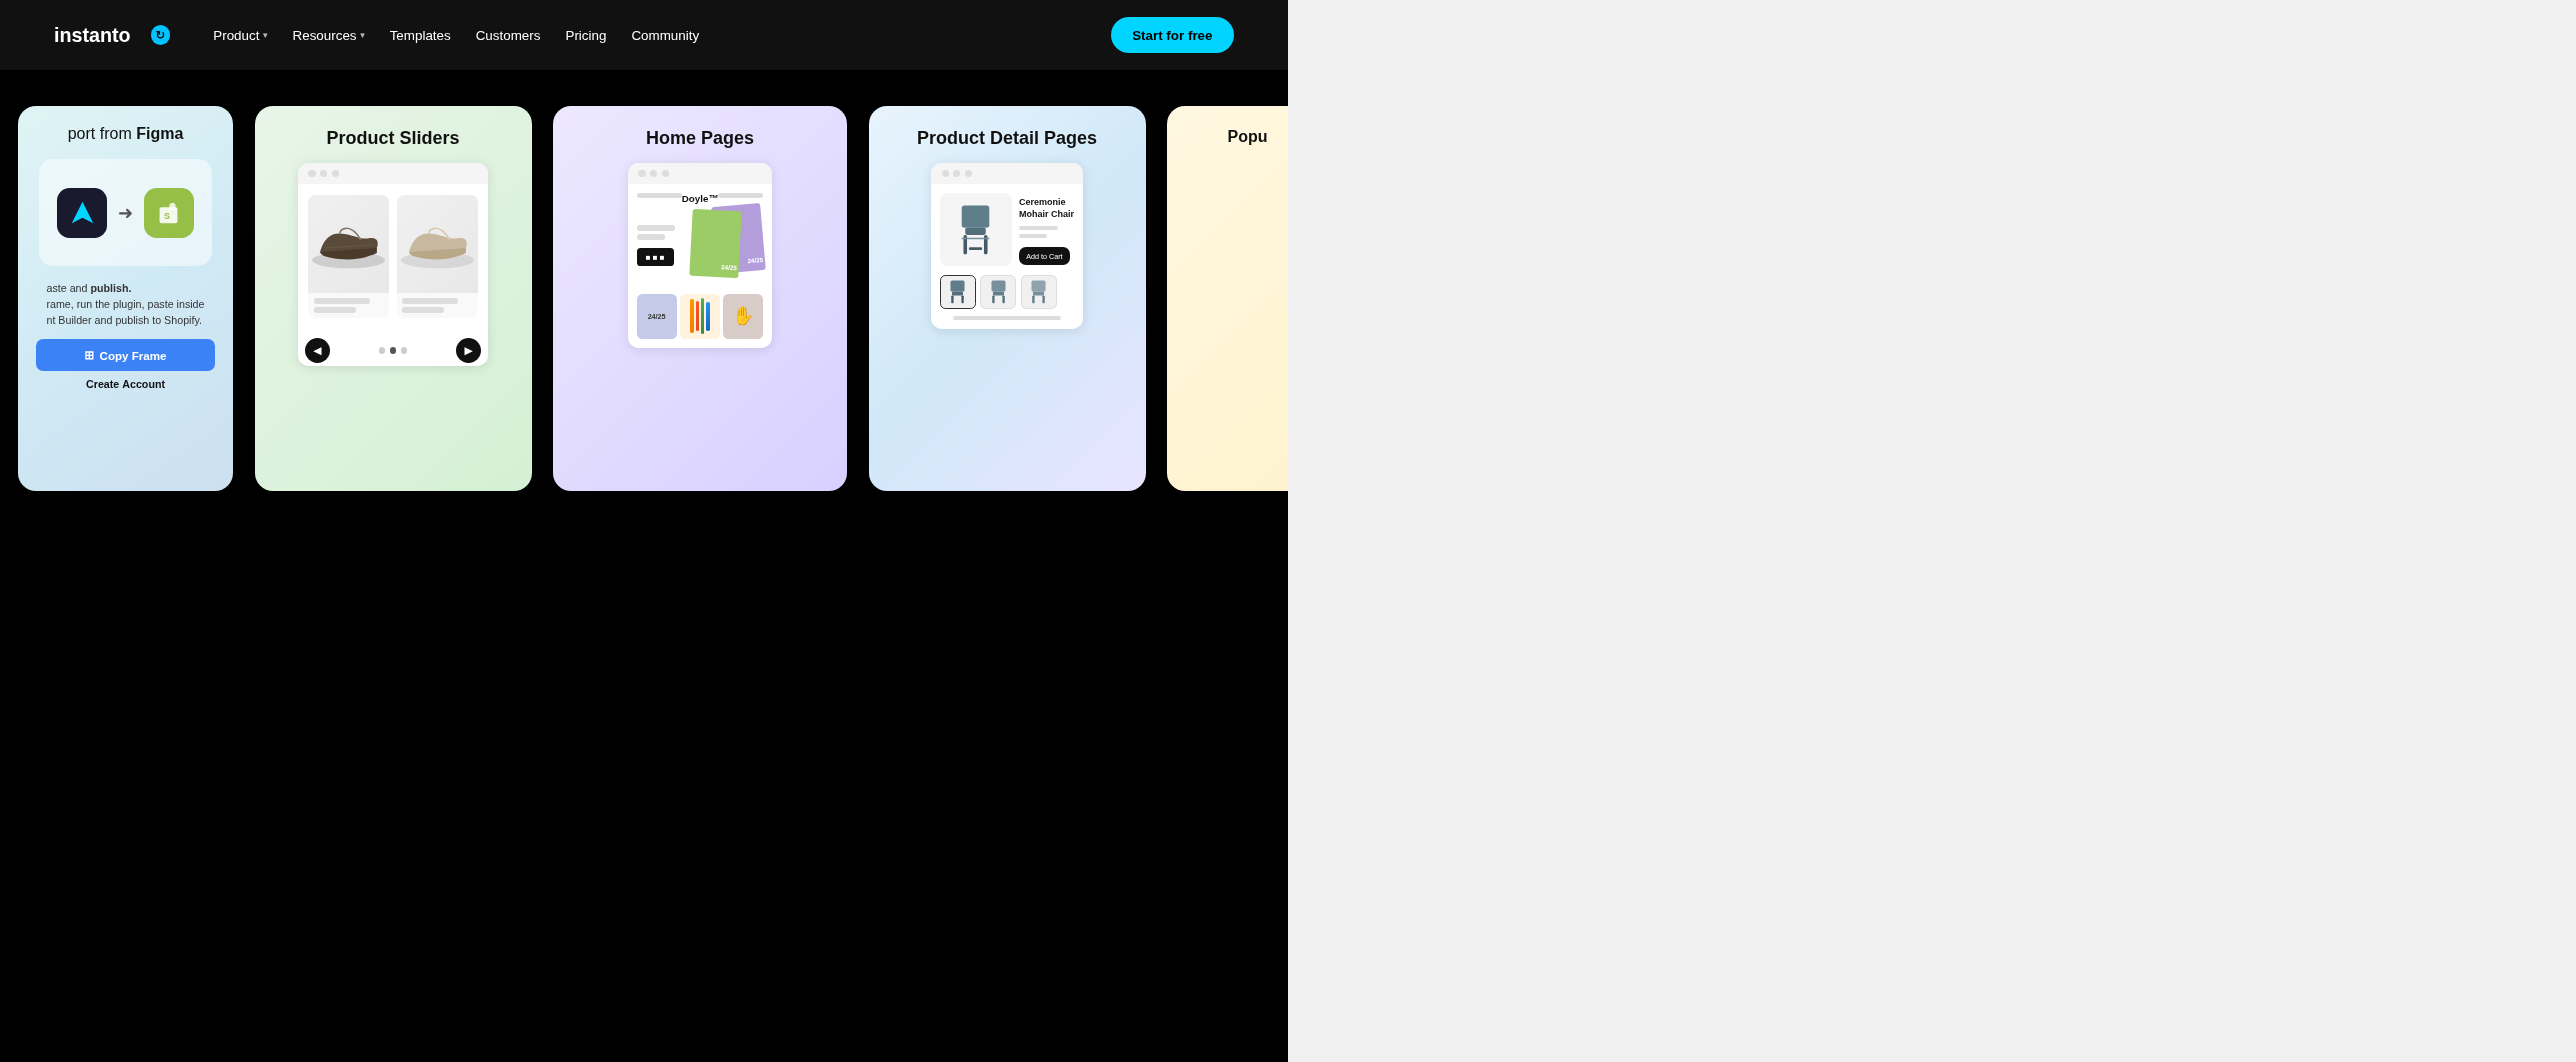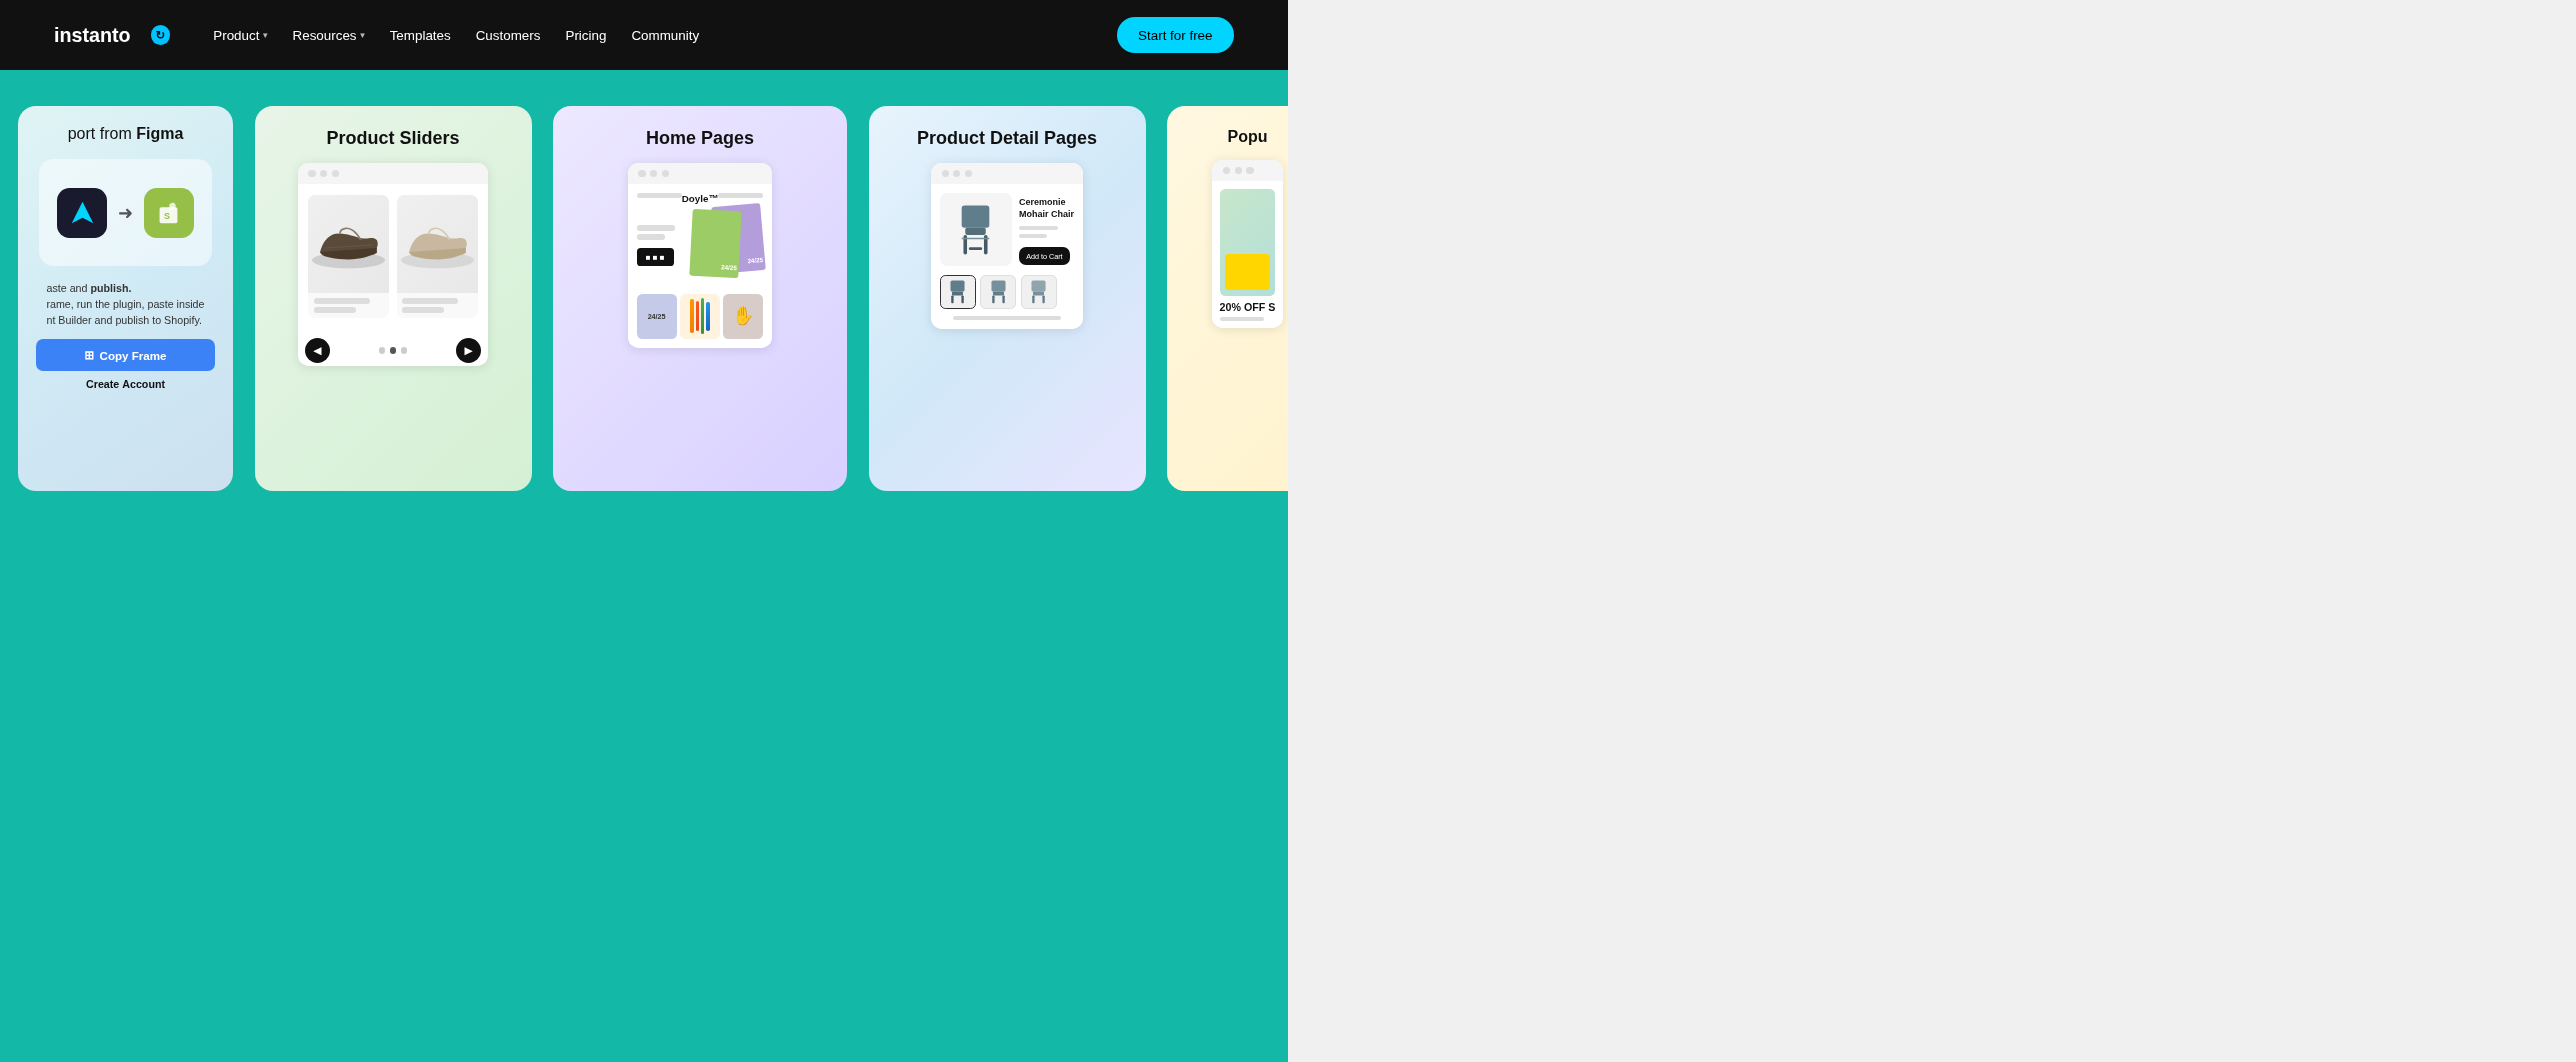--- a/index.html
+++ b/index.html
@@ -58,31 +58,31 @@
       white-space: nowrap;
     }
     .nav-item .chevron {
       font-size: 9px;
       opacity: 0.7;
     }
     .nav-cta {
       background: #00d4ff;
       color: #000;
       font-size: 13.4px;
-      font-weight: 400;
+      font-weight: 700;
       padding: 10.7px 21.5px;
       border-radius: 27px;
       cursor: pointer;
       border: none;
       white-space: nowrap;
     }
 
     
     .content-area {
-      background: #14b8a6;
+      background: #000000;
       padding: 36px 0;
       min-height: calc(100vh - 70px);
       display: flex;
       align-items: flex-start;
       overflow: hidden;
     }
 
     .cards-scroll {
       display: flex;
       gap: 21.5px;
@@ -775,31 +775,17 @@
               </svg>
             </div>
           </div>
           <div class="pdp-footer-line"></div>
         </div>
       </div>
     </div>
 
     <div class="card card-popup">
       <div class="card-title" style="font-size:16px;">Popu</div>
-      <div class="popup-browser browser-mockup">
-        <div class="browser-bar">
-          <div class="browser-dot"></div>
-          <div class="browser-dot"></div>
-          <div class="browser-dot"></div>
-        </div>
-        <div class="popup-content">
-          <div class="popup-bg-img">
-            <div class="popup-yellow-box"></div>
-          </div>
-          <div class="popup-offer-text">20% OFF S</div>
-          <div class="popup-placeholder"></div>
-        </div>
-      </div>
     </div>
 
   </div>
 </div>
 
 
 </body></html>

